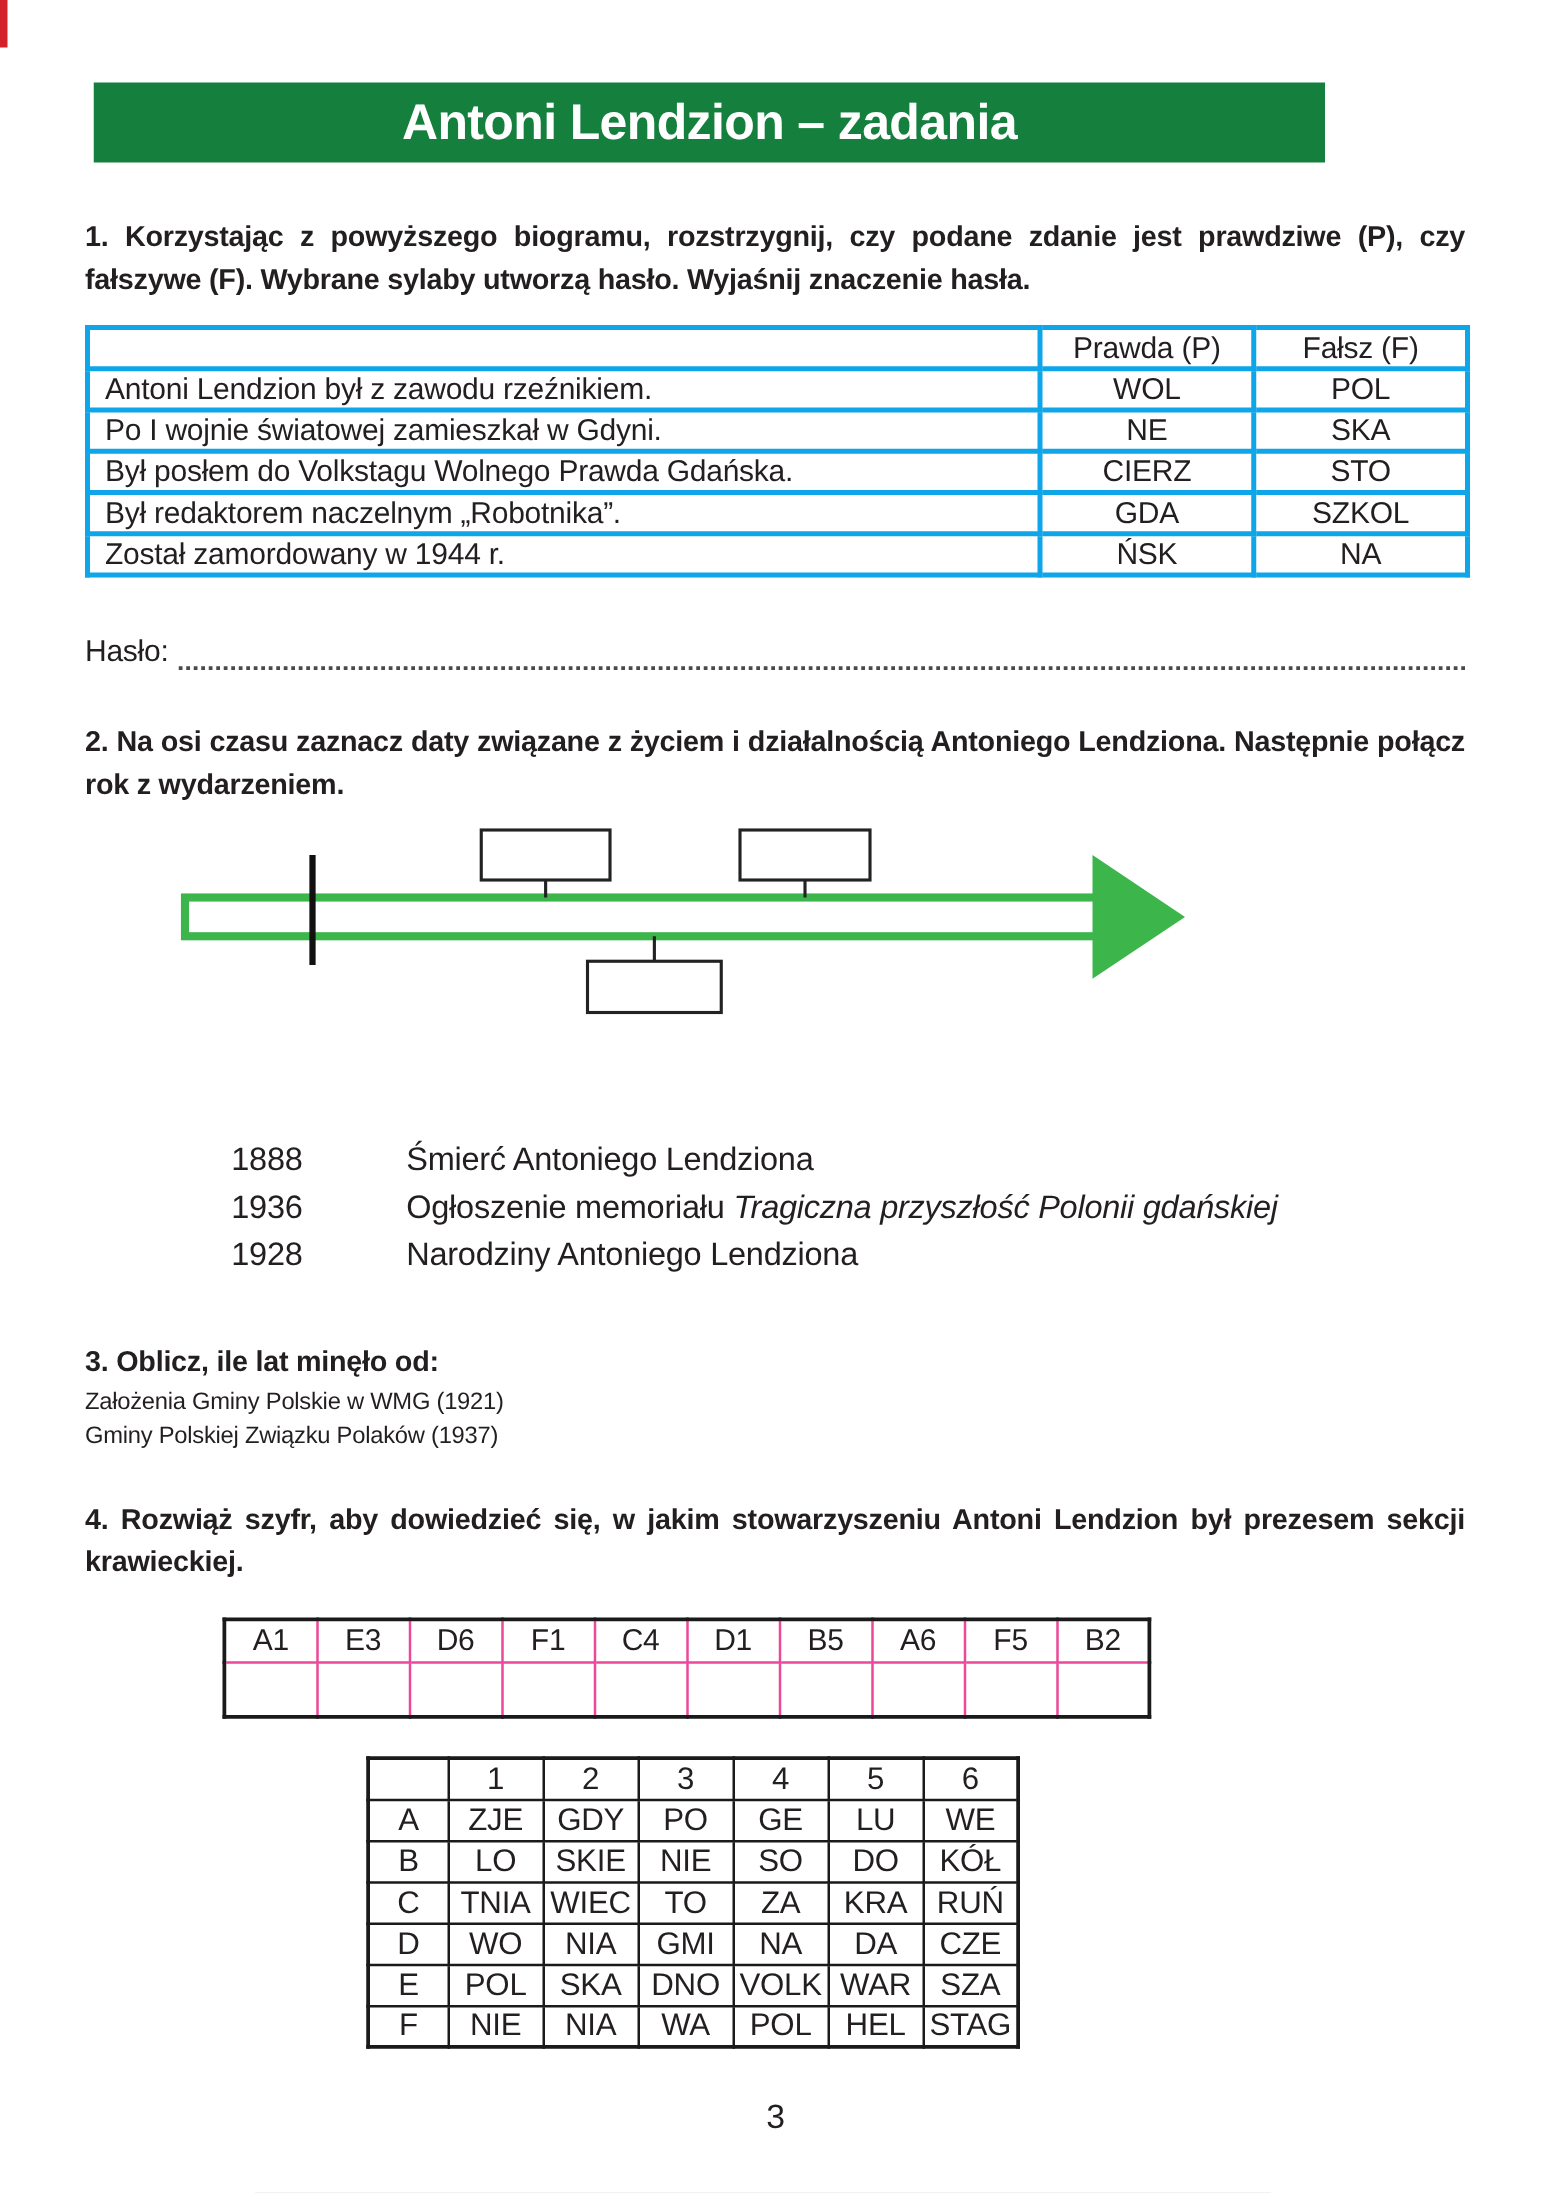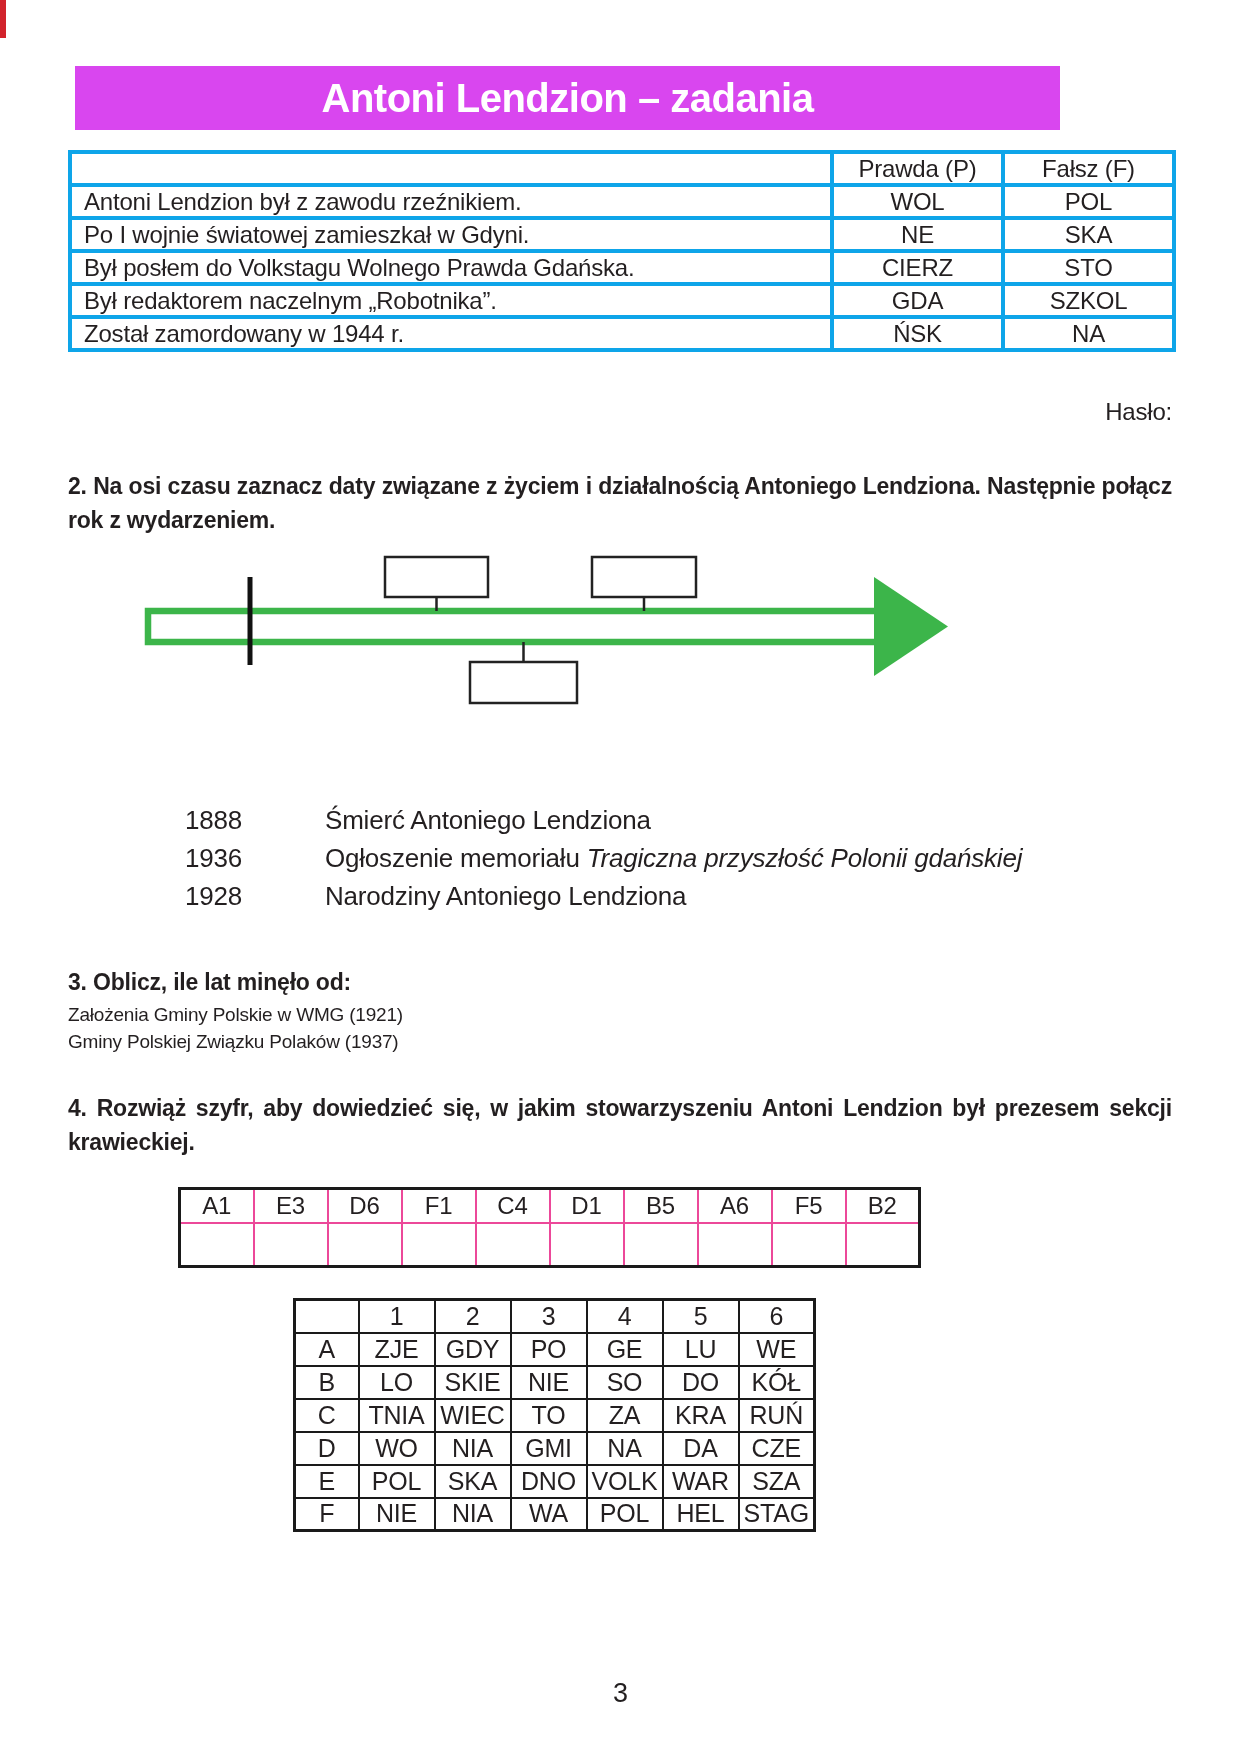--- a/index.html
+++ b/index.html
@@ -13,21 +13,21 @@
     color:#231f20;
     overflow:hidden;
   }
   .corner-mark {
     position:absolute; left:0; top:0;
     width:6px; height:38px; background:#d2232c;
   }
   .banner {
     margin:66px 0 0 75px;
     width:985px; height:64px;
-    background:#d946ef;
+    background:#15803d;
     display:flex; align-items:center; justify-content:center;
   }
   .banner h1 {
     color:#ffffff; font-size:40px; font-weight:bold;
     letter-spacing:-0.5px;
   }
   .content { margin:0 69px 0 68px; width:1104px; }
 
   .task-par {
     margin-top:42px;
@@ -53,21 +53,21 @@
     padding:0 12px;
     vertical-align:middle;
   }
   .tf-table col.c-state { width:762px; }
   .tf-table col.c-pf { width:171px; }
   .tf-table td.center { text-align:center; padding:0 4px; }
 
   .password-line {
     margin-top:46px;
     display:flex; align-items:flex-end;
-    font-size:24px; letter-spacing:-0.2px;flex-direction:column;
+    font-size:24px; letter-spacing:-0.2px;
   }
   .password-line .dots {
     flex:1; margin-left:8px;
     border-bottom:3px dotted #4a4a4a;
     height:26px;
   }
 
   .timeline-svg { display:block; margin-top:10px; }
 
   .events { margin-top:86px; padding-left:117px; font-size:26px; letter-spacing:-0.2px; }
@@ -118,20 +118,21 @@
 <div class="page">
 
   <div class="corner-mark"></div>
 
   <div class="banner">
     <h1>Antoni Lendzion – zadania</h1>
   </div>
 
   <div class="content">
 
+    <p class="task-par">1. Korzystając z powyższego biogramu, rozstrzygnij, czy podane zdanie jest prawdziwe (P), czy fałszywe (F). Wybrane sylaby utworzą hasło. Wyjaśnij znaczenie hasła.</p>
 
     <table class="tf-table">
       <colgroup>
           <col class="c-state">
           <col class="c-pf">
           <col class="c-pf">
         </colgroup>
       <tbody>
         <tr>
           <td></td>

